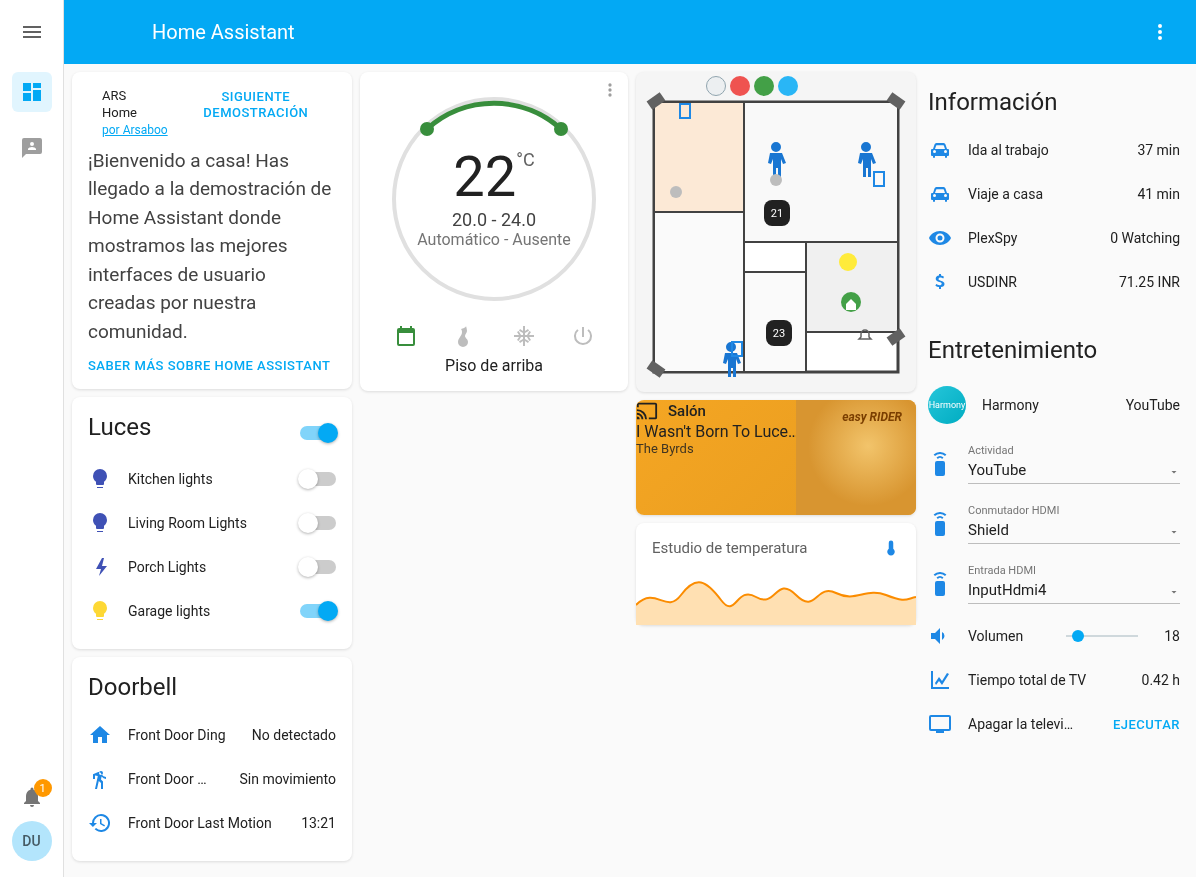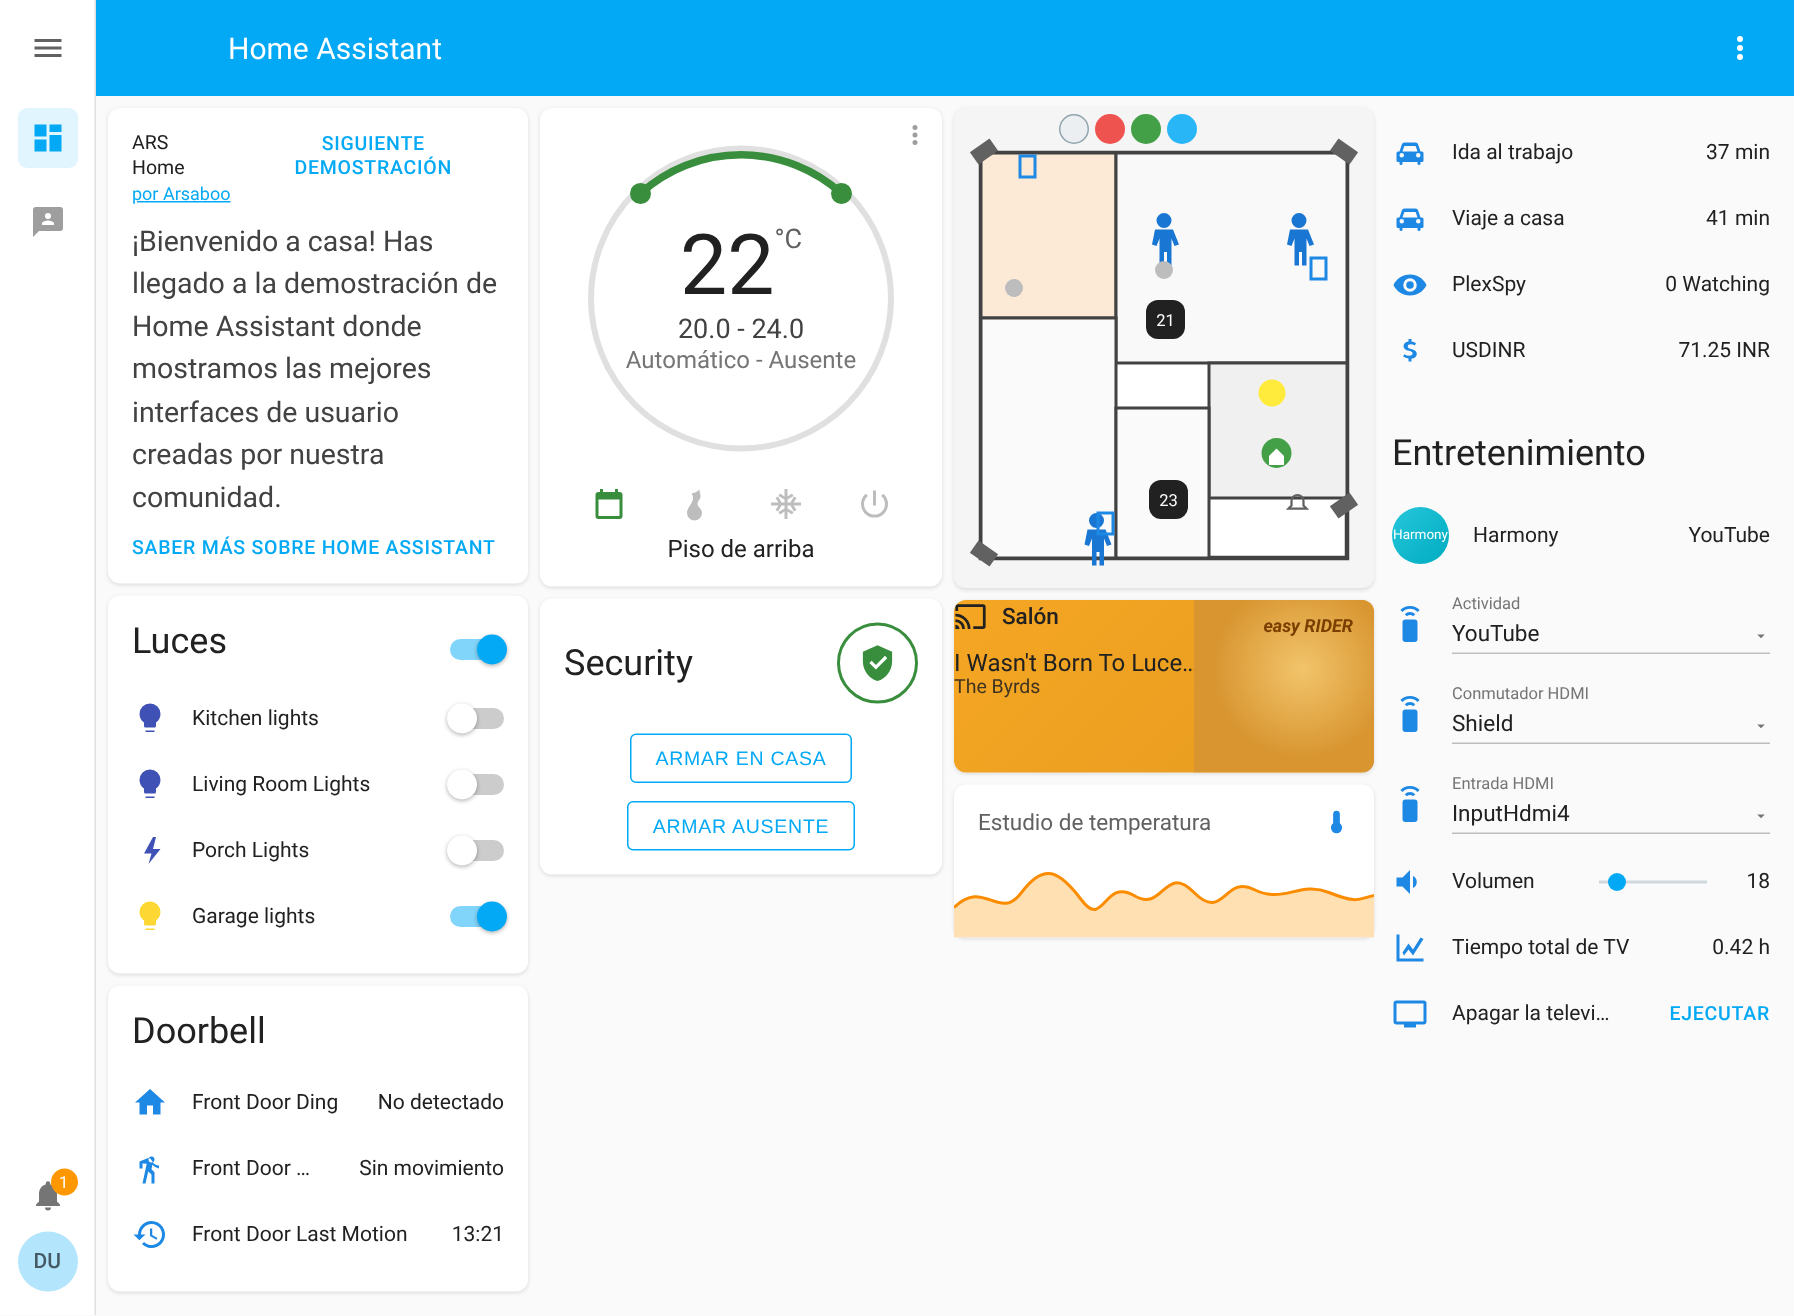--- a/index.html
+++ b/index.html
@@ -34,21 +34,21 @@
   .topbar h1{font-size:20px;font-weight:400;margin:0;}
   .topbar .more{margin-left:auto;color:#fff;}
   .content{flex:1;overflow:auto;padding:8px;display:grid;grid-template-columns: 280px 268px 280px 260px;gap:8px;align-content:start;}
   .col{display:flex;flex-direction:column;gap:8px;}
   .card{background:var(--card);border-radius:8px;box-shadow:0 1px 3px rgba(0,0,0,.12);padding:16px;}
   .card.no-pad{padding:0;}
   .card h2{font-size:24px;font-weight:400;margin:0 0 12px;}
   .card h3{font-size:24px;font-weight:400;margin:0;}
   
   .welcome-head{display:flex;gap:8px;margin-bottom:8px;}
-  .welcome-head .left{font-size:13px;line-height:1.3;}
+  .welcome-head .left{font-size:13px;line-height:1.3;margin-left:14px;}
   .welcome-head a{color:var(--blue);font-size:12px;text-decoration:underline;}
   .welcome-head .right{flex:1;text-align:center;}
   .welcome-head .right a{color:var(--blue);font-weight:500;font-size:13px;text-decoration:none;letter-spacing:.5px;}
   .welcome p{font-size:19px;line-height:1.5;margin:4px 0 12px;color:#424242;}
   .link-btn{color:var(--blue);font-weight:500;font-size:13px;letter-spacing:.5px;cursor:pointer;}
   
   .row{display:flex;align-items:center;gap:16px;padding:10px 0;min-height:40px;}
   .row .icon{width:24px;display:flex;justify-content:center;}
   .row .label{flex:1;font-size:14px;white-space:nowrap;overflow:hidden;text-overflow:ellipsis;}
   .row .value{font-size:14px;color:#212121;white-space:nowrap;}
@@ -74,21 +74,21 @@
   .shield{width:54px;height:54px;border:2px solid #388e3c;border-radius:50%;display:flex;align-items:center;justify-content:center;color:#fff;}
   .shield svg{fill:#388e3c;}
   .sec-btns{display:flex;flex-direction:column;gap:12px;align-items:center;}
   .outline-btn{border:1px solid var(--blue);color:var(--blue);background:transparent;padding:8px 16px;border-radius:4px;font-size:13px;font-weight:500;letter-spacing:.5px;cursor:pointer;}
   
   .floor{height:320px;background:#f5f5f5;position:relative;overflow:hidden;border-radius:8px;}
   .floor .chips{position:absolute;top:4px;left:70px;display:flex;gap:4px;}
   .chip{width:20px;height:20px;border-radius:50%;}
   
   .media{background:#f5a623;background:linear-gradient(135deg,#f5a623,#e69b1f);padding:16px;color:#212121;position:relative;overflow:hidden;height:115px;}
-  .media .cast-row{display:flex;align-items:center;gap:10px;font-size:15px;margin-bottom:10px;font-weight:500;}
+  .media .cast-row{display:flex;align-items:center;gap:10px;font-size:15px;font-weight:500;}
   .media .title{font-size:16px;font-weight:400;white-space:nowrap;overflow:hidden;text-overflow:ellipsis;max-width:170px;}
   .media .artist{font-size:13px;opacity:.85;}
   .media .art{position:absolute;right:0;top:0;bottom:0;width:120px;background:radial-gradient(circle at 60% 40%, #f2c46b 0%, #d89530 60%);}
   
   .temp-card{padding:16px 16px 0;}
   .temp-head{display:flex;align-items:center;justify-content:space-between;font-size:15px;color:#616161;}
   .temp-val{font-size:32px;font-weight:300;margin:4px 0 0;}
   .temp-val small{font-size:14px;color:#757575;}
   .spark{height:60px;margin:8px -16px 0;}
   
@@ -282,34 +282,20 @@
               </span>
             <span>
                 <svg width="24" height="24" viewBox="0 0 24 24">
                   <path fill="currentColor" d="M13 3h-2v10h2V3m4.8 2.2-1.4 1.4A7 7 0 1 1 7.6 6.6L6.2 5.2a9 9 0 1 0 11.6 0Z"></path>
                 </svg>
               </span>
           </div>
           <div class="thermo-label">Piso de arriba</div>
         </div>
 
-        <div class="card">
-          <div class="security-head">
-            <h3>Security</h3>
-            <div class="shield">
-              <svg width="26" height="26" viewBox="0 0 24 24">
-                  <path d="M12 1 3 5v6c0 5.5 3.8 10.7 9 12 5.2-1.3 9-6.5 9-12V5l-9-4m-1 15-4-4 1.4-1.4L11 13.2l5.6-5.6L18 9Z"></path>
-                </svg>
-            </div>
-          </div>
-          <div class="sec-btns">
-            <button class="outline-btn">ARMAR EN CASA</button>
-            <button class="outline-btn">ARMAR AUSENTE</button>
-          </div>
-        </div>
       </div>
 
       <div class="col">
         <div class="card no-pad floor">
           <div class="chips">
             <div class="chip" style="background:#eceff1;border:1px solid #90a4ae"></div>
             <div class="chip" style="background:#ef5350"></div>
             <div class="chip" style="background:#43a047"></div>
             <div class="chip" style="background:#29b6f6"></div>
           </div>
@@ -382,20 +368,21 @@
           </div>
           <svg class="spark" viewBox="0 0 280 60" preserveAspectRatio="none">
             <path d="M0 40 C20 20 30 50 45 30 S70 15 85 35 100 20 120 32 140 10 160 30 180 18 200 28 230 22 250 30 270 34 280 32 L280 60 L0 60Z" fill="#ffe0b2"></path>
             <path d="M0 40 C20 20 30 50 45 30 S70 15 85 35 100 20 120 32 140 10 160 30 180 18 200 28 230 22 250 30 270 34 280 32" fill="none" stroke="#fb8c00" stroke-width="2"></path>
           </svg>
         </div>
       </div>
 
       <div class="col">
         <div class="section">
+          <h2>Información</h2>
           <div id="info-rows">
               <div class="row">
      <div class="icon">
                   <svg width="24" height="24" viewBox="0 0 24 24">
                     <path fill="#1e88e5" d="M5 11l1.5-4.5A2 2 0 0 1 8.4 5h7.2a2 2 0 0 1 1.9 1.5L19 11h1a1 1 0 0 1 1 1v5a1 1 0 0 1-1 1h-1v1a1 1 0 0 1-2 0v-1H7v1a1 1 0 0 1-2 0v-1H4a1 1 0 0 1-1-1v-5a1 1 0 0 1 1-1h1m2 0h10l-1.1-3.3a.5.5 0 0 0-.5-.4H8.6a.5.5 0 0 0-.5.4L7 11m-.5 4A1.5 1.5 0 1 0 5 13.5 1.5 1.5 0 0 0 6.5 15m11 0A1.5 1.5 0 1 0 16 13.5 1.5 1.5 0 0 0 17.5 15Z"></path>
                   </svg>
                 </div>
      <div class="label">Ida al trabajo</div>
      <div class="value">37 min</div>
    </div>

